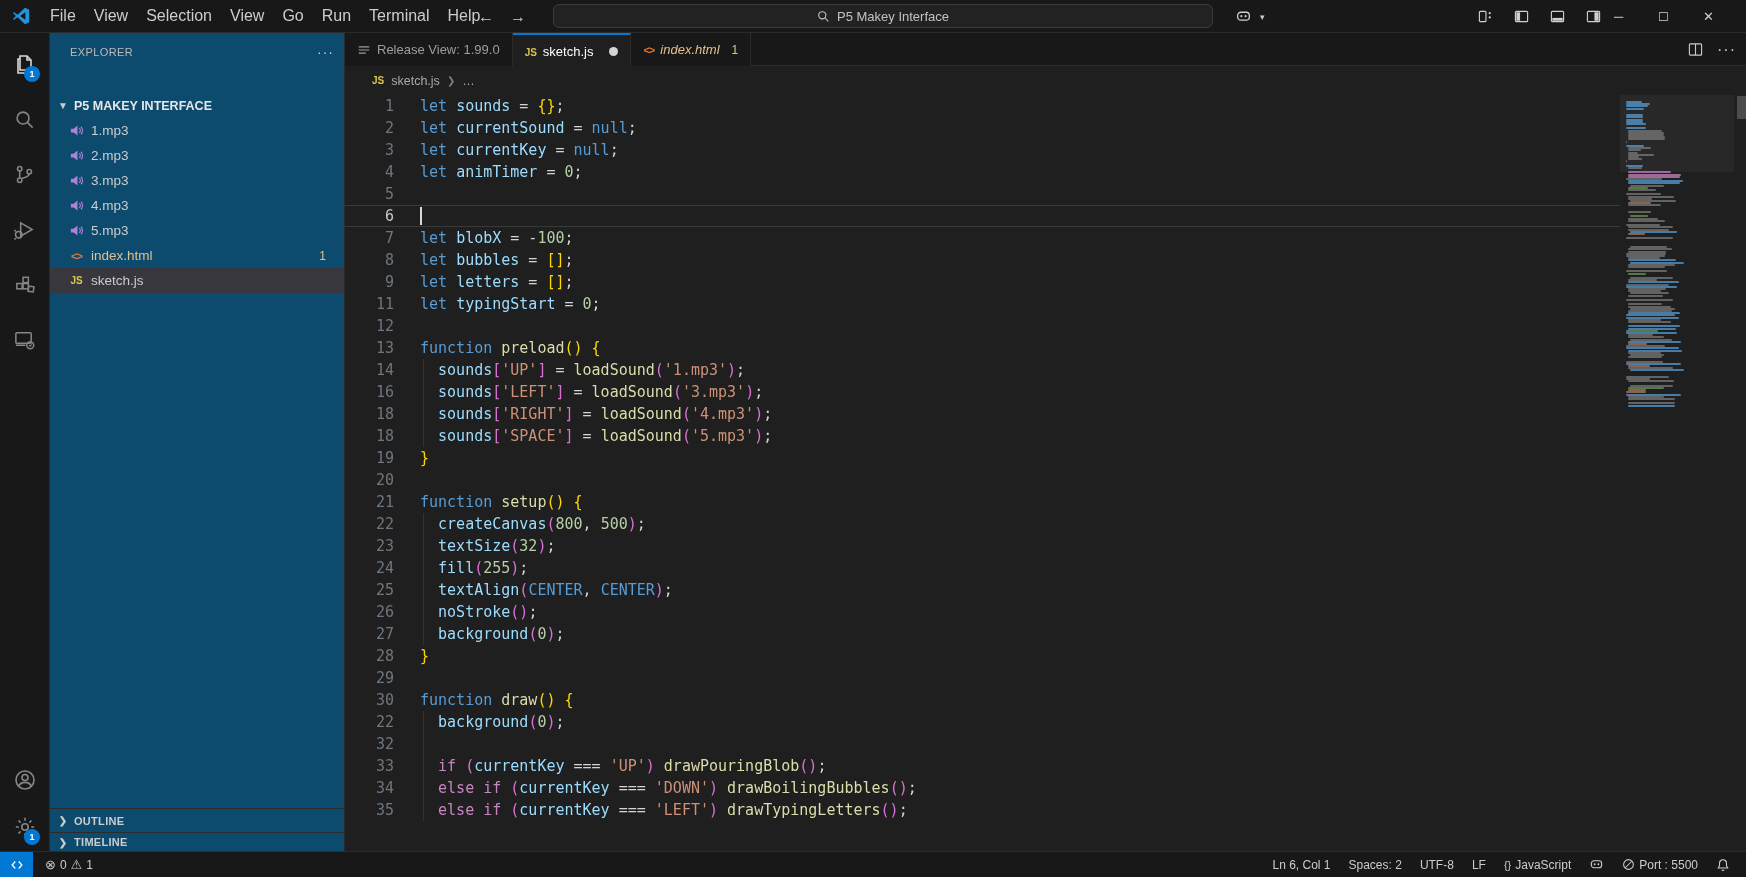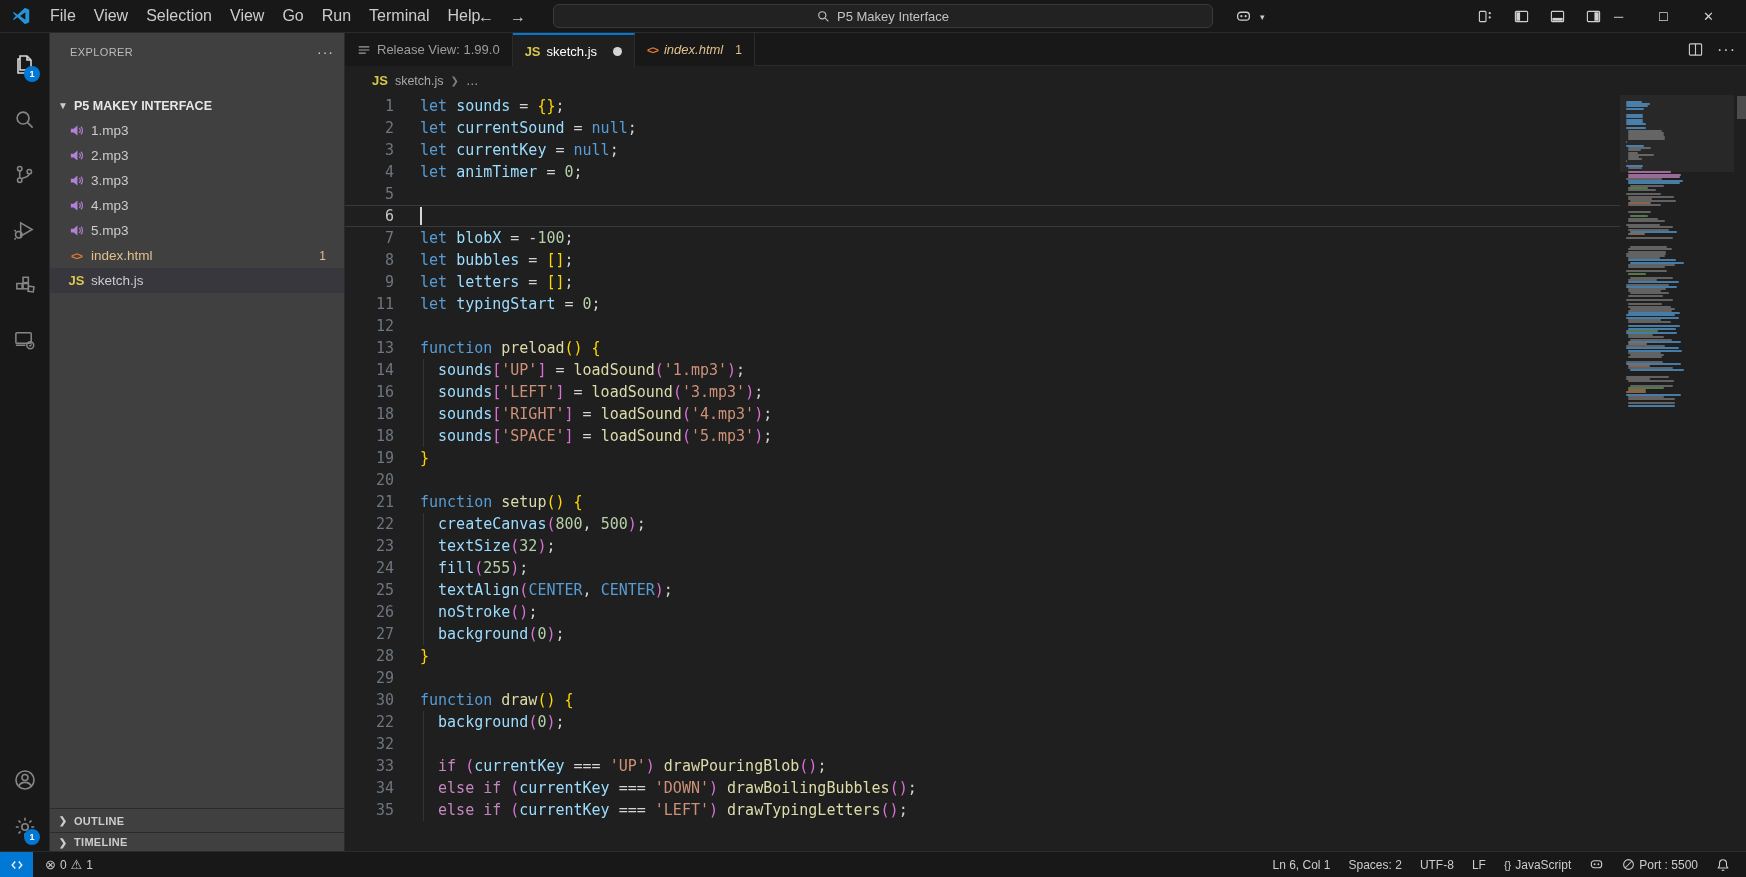--- a/index.html
+++ b/index.html
@@ -25,21 +25,21 @@
   .win-btn { width:45px; height:33px; display:flex; align-items:center; justify-content:center; font-size:13px; color:#d0d0d0; }
 
   
   .activitybar { position:absolute; left:0; top:33px; width:50px; height:818px; background:#181818;
                  border-right:1px solid #2b2b2b; }
   .act-item { position:absolute; left:0; width:49px; height:40px; display:flex; align-items:center; justify-content:center; }
   .act-badge { position:absolute; width:16px; height:16px; border-radius:8px; background:#0078d4; color:#fff;
                font-size:9px; font-weight:bold; display:flex; align-items:center; justify-content:center; }
 
   
-  .sidebar { position:absolute; left:50px; top:33px; width:295px; height:818px; background:#404040;
+  .sidebar { position:absolute; left:50px; top:33px; width:295px; height:818px; background:#0c4a6e;
              border-right:1px solid #2b2b2b; }
   .sb-head { position:absolute; left:0; top:0; width:100%; height:38px; display:flex; align-items:center; padding:0 10px 0 20px; }
   .sb-title { font-size:11px; color:#bbbbbb; letter-spacing:.4px; flex:1; }
   .sb-more { color:#cccccc; font-size:14px; letter-spacing:1px; }
   .proj-row { position:absolute; left:0; top:60px; width:100%; height:25px; display:flex; align-items:center; gap:4px;
               padding-left:6px; font-size:12.5px; font-weight:bold; color:#e7e7e7; }
   .chev { color:#cccccc; font-size:10px; width:14px; text-align:center; }
   .file-list { position:absolute; left:0; top:85px; width:100%; }
   .file-row { height:25px; display:flex; align-items:center; padding-left:18px; font-size:13.5px; color:#cccccc; position:relative; }
   .file-row.selected { background:#37373d; }
@@ -77,21 +77,21 @@
 
   
   .statusbar { position:absolute; left:0; top:851px; width:1746px; height:26px; background:#181818;
                border-top:1px solid #2b2b2b; display:flex; align-items:center; font-size:12px; color:#cccccc; }
   .st-remote { width:33px; height:26px; background:#0078d4; color:#ffffff; display:flex; align-items:center; justify-content:center; flex:none; }
   .st-item { display:flex; align-items:center; gap:4px; padding:0 6px; height:22px; }
   .st-left { display:flex; align-items:center; margin-left:6px; }
   .st-right { margin-left:auto; display:flex; align-items:center; gap:6px; padding-right:10px; }
   .st-ico { font-size:13px; display:flex; align-items:center; }
 
-  .js-glyph { color:#d9c84b; font-weight:bold; font-size:13px; font-family:"Liberation Sans",sans-serif; }
+  .js-glyph { color:#d9c84b; font-weight:bold; font-size:10px; font-family:"Liberation Sans",sans-serif; }
   .html-glyph { color:#e37933; font-weight:bold; font-size:11px; letter-spacing:-1px; font-family:"Liberation Sans",sans-serif; }
   svg { display:block; }
 </style>
 </head>
 <body>
 
 <div id="app">
 
   <div class="titlebar">
     <div class="logo">

